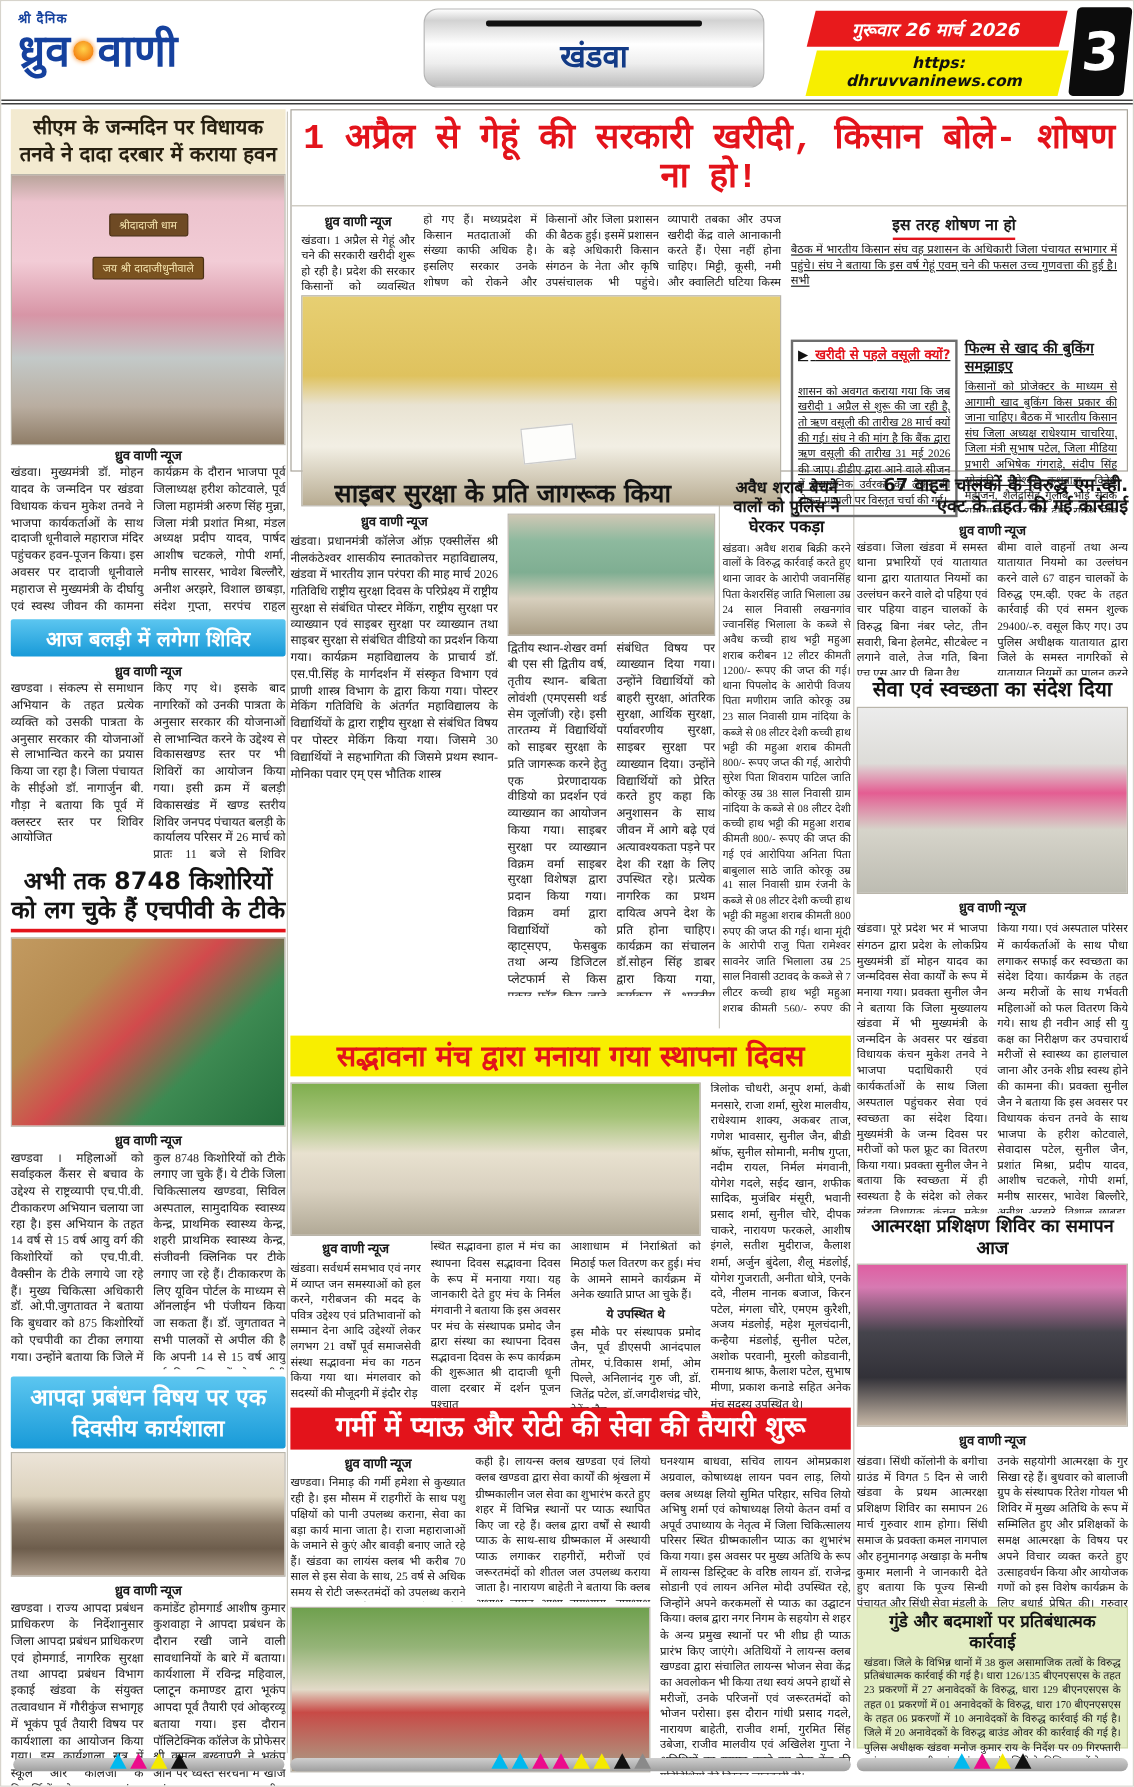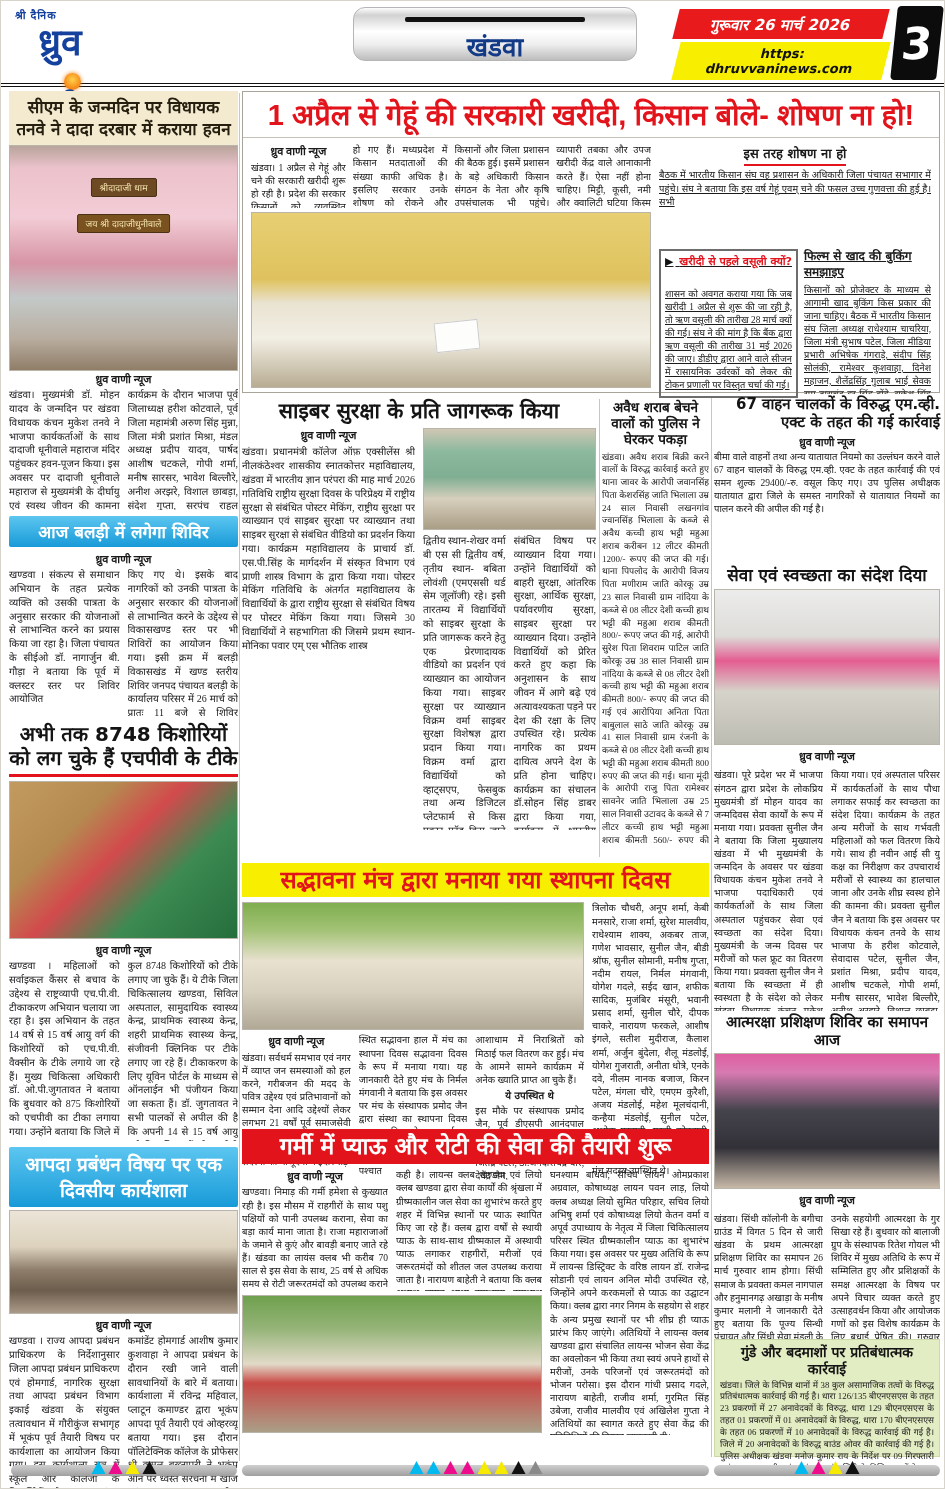--- a/index.html
+++ b/index.html
@@ -6,23 +6,23 @@
   html,body { background:#e8e8e4; }
   .page {
     position:relative; width:945px; height:1489px; margin:0 auto;
     background:#ffffff; border:1px solid #d7d4cc; overflow:hidden;
     font-family:"Liberation Serif","DejaVu Serif",serif; color:#1a1a1a;
   }
   
   .masthead { position:absolute; left:0; top:0; width:945px; height:86px; background:#fff; border-bottom:4px double #111; }
   .brand { position:absolute; left:14px; top:6px; color:#15419e; }
   .brand-small { font-size:11px; font-weight:bold; letter-spacing:1px; }
-  .brand-main { display:flex; align-items:flex-end; gap:2px; font-size:37px; font-weight:bold; line-height:1; margin-top:2px; font-family:"DejaVu Sans",sans-serif;flex-direction:column; }
+  .brand-main { display:flex; align-items:flex-start; gap:2px; font-size:37px; font-weight:bold; line-height:1; margin-top:2px; font-family:"DejaVu Sans",sans-serif; }
   .sun { width:17px; height:17px; border-radius:50%; background:radial-gradient(circle at 50% 40%, #ffd24a, #f58414 70%); display:inline-block; margin:10px 1px 0; box-shadow:0 0 4px #f58414; }
-  .edition-plate { position:absolute; left:352px; top:6px; width:284px; height:54px;
+  .edition-plate { position:absolute; left:352px; top:6px; width:284px; height:66px;
     background:linear-gradient(180deg,#fdfdfd 0%,#d2d2d2 14%,#ffffff 45%,#eeeeee 70%,#bdbdbd 100%);
     border-radius:12px; border:1px solid #b5b5b5; text-align:center; }
   .edition-bar { width:180px; height:5px; background:#111; margin:9px auto 6px; border-radius:2px; }
   .edition-name { font-size:26px; font-weight:bold; color:#123a86; font-family:"DejaVu Sans",sans-serif; }
   .date-wrap { position:absolute; right:60px; top:8px; width:210px; }
   .date-red { transform:skewX(-14deg); background:#e81a1c; color:#fff; font-weight:bold; font-size:15px; padding:5px 12px; text-align:center; font-family:"DejaVu Sans",sans-serif; }
   .date-yellow { transform:skewX(-14deg); background:#f7ee00; color:#111; font-weight:bold; font-size:13px; padding:4px 10px; margin-top:3px; text-align:center; font-family:"DejaVu Sans",sans-serif; }
   .page-num { position:absolute; right:6px; top:5px; width:46px; height:74px; background:#0c0c0c; color:#fff;
     font-size:44px; font-weight:bold; display:flex; align-items:center; justify-content:center;
     transform:skewX(-6deg); border-radius:4px; font-family:"DejaVu Sans",sans-serif; }
@@ -51,21 +51,21 @@
   .ph-tree { height:128px; background:linear-gradient(180deg,#7fae4e 0%,#a4c377 22%,#e8e1cf 46%,#d9d1c0 70%,#b1a996 100%); }
   .ph-hospital { height:156px; background:linear-gradient(180deg,#ececec 0%,#dddcd8 30%,#e45d92 46%,#d6d4ca 66%,#bdbcb2 100%); }
   .ph-camp { height:136px; background:linear-gradient(180deg,#df5fa2 0%,#d77ab2 14%,#45444c 42%,#323138 70%,#c8b9a8 100%); }
   .ph-pyau { height:138px; background:linear-gradient(180deg,#6fa04e 0%,#95b478 24%,#e2dac8 50%,#c84a46 64%,#aa9f88 100%); }
 
   .hpv-head { font-size:20px; border-bottom:3px solid #e3131b; padding-bottom:4px; margin-bottom:4px; }
 
   
   .main-art { position:absolute; left:241px; top:90px; width:698px; height:302px; border:1px solid #a8a49a; background:#fff; }
   .main-headline { color:#e3131b; font-size:29px; font-weight:bold; text-align:center; padding:7px 4px 5px;
-    font-family:Liberation Sans, sans-serif; border-bottom:1px solid #c5c1b6; line-height:1.15; }
+    font-family:Liberation Mono, monospace; border-bottom:1px solid #c5c1b6; line-height:1.15; }
   .main-body { display:flex; gap:8px; padding:6px 8px; }
   .intro-zone { width:400px; }
   .intro-cols { display:flex; gap:7px; height:64px; overflow:hidden; }
   .intro-cols .col { font-size:9.5px; }
   .sidebar-zone { flex:1 1 0;text-decoration:underline; }
   .shoshan-title { font-size:13px; font-weight:bold; font-family:"DejaVu Sans",sans-serif; display:inline-block;
     border-bottom:2px solid #e3131b; padding-bottom:2px; margin-bottom:3px; }
   .shoshan-text { font-size:9.5px; line-height:1.4; text-align:justify; height:76px; overflow:hidden; }
   .sidebar-row { display:flex; gap:6px; margin-top:4px; }
   .vasuli-box { flex:1 1 0; border:2px solid #6d6d6d; padding:4px; }
@@ -102,21 +102,21 @@
   .banner-yellow { background:#f8ee00; color:#e3131b; font-weight:bold; font-size:24px; text-align:center;
     padding:4px 2px; font-family:"DejaVu Sans",sans-serif; line-height:1.1; }
   .sad-body { display:flex; gap:8px; margin-top:5px; }
   .sad-left { width:342px; }
   .sad-cols { display:flex; gap:8px; margin-top:4px; }
   .sad-cols .col { height:146px; font-size:9.5px; }
   .sad-names { flex:1 1 0; font-size:9.5px; line-height:1.38; text-align:justify; height:272px; overflow:hidden; }
   .upasthit { font-weight:bold; text-align:center; font-size:10px; margin:2px 0; font-family:"DejaVu Sans",sans-serif; }
 
   
-  .pyau { position:absolute; left:241px; top:1128px; width:467px; height:314px; }
+  .pyau { position:absolute; left:241px; top:1172px; width:467px; height:314px; }
   .banner-red { background:#e3131b; color:#fff; font-weight:bold; font-size:23px; text-align:center;
     padding:5px 2px; font-family:"DejaVu Sans",sans-serif; line-height:1.1; }
   .pyau-body { display:flex; gap:8px; margin-top:5px; }
   .pyau-left { width:300px; }
   .pyau-cols { display:flex; gap:8px; }
   .pyau-cols .col { height:122px; font-size:9.5px; }
   .pyau-left .photo { margin-top:4px; }
   .pyau-c3 { flex:1 1 0; font-size:9.5px; line-height:1.38; text-align:justify; height:266px; overflow:hidden; }
 
   
@@ -278,20 +278,21 @@
 
   <div class="liquor">
     <div class="headline-black liquor-headline">अवैध शराब बेचने वालों को पुलिस ने घेरकर पकड़ा</div>
     <div class="liquor-text">खंडवा। अवैध शराब बिक्री करने वालों के विरुद्ध कार्रवाई करते हुए थाना जावर के आरोपी जवानसिंह पिता केशरसिंह जाति भिलाला उम्र 24 साल निवासी लखनगांव ज्वानसिंह भिलाला के कब्जे से अवैध कच्ची हाथ भट्टी महुआ शराब करीबन 12 लीटर कीमती 1200/- रूपए की जप्त की गई। थाना पिपलोद के आरोपी विजय पिता मणीराम जाति कोरकू उम्र 23 साल निवासी ग्राम नांदिया के कब्जे से 08 लीटर देशी कच्ची हाथ भट्टी की महुआ शराब कीमती 800/- रूपए जप्त की गई, आरोपी सुरेश पिता शिवराम पाटिल जाति कोरकू उम्र 38 साल निवासी ग्राम नांदिया के कब्जे से 08 लीटर देशी कच्ची हाथ भट्टी की महुआ शराब कीमती 800/- रूपए की जप्त की गई एवं आरोपिया अनिता पिता बाबुलाल साठे जाति कोरकू उम्र 41 साल निवासी ग्राम रंजनी के कब्जे से 08 लीटर देशी कच्ची हाथ भट्टी की महुआ शराब कीमती 800 रुपए की जप्त की गई। थाना मूंदी के आरोपी राजु पिता रामेश्वर सावनेर जाति भिलाला उम्र 25 साल निवासी उटावद के कब्जे से 7 लीटर कच्ची हाथ भट्टी महुआ शराब कीमती 560/- रुपए की जप्त की गई। उपरोक्त सभी आरोपियों के विरुद्ध धारा 34(1) आबकारी एक्ट के तहत कार्रवाई की गई है।</div>
   </div>
 
   <div class="mv">
     <div class="headline-black mv-headline">67 वाहन चालकों के विरुद्ध एम.व्ही. एक्ट के तहत की गई कार्रवाई</div>
     <div class="byline">ध्रुव वाणी न्यूज</div>
     <div class="cols">
+      <div class="col">खंडवा। जिला खंडवा में समस्त थाना प्रभारियों एवं यातायात थाना द्वारा यातायात नियमों का उल्लंघन करने वाले दो पहिया एवं चार पहिया वाहन चालकों के विरुद्ध बिना नंबर प्लेट, तीन सवारी, बिना हेलमेट, सीटबेल्ट न लगाने वाले, तेज गति, बिना एच.एस.आर.पी, बिना वैध</div>
       <div class="col">बीमा वाले वाहनों तथा अन्य यातायात नियमो का उल्लंघन करने वाले 67 वाहन चालकों के विरुद्ध एम.व्ही. एक्ट के तहत कार्रवाई की एवं समन शुल्क 29400/-रु. वसूल किए गए। उप पुलिस अधीक्षक यातायात द्वारा जिले के समस्त नागरिकों से यातायात नियमों का पालन करने की अपील की गई है।</div>
     </div>
   </div>
 
   <div class="seva">
     <div class="headline-black seva-headline">सेवा एवं स्वच्छता का संदेश दिया</div>
     <div class="photo ph-hospital"></div>
     <div class="byline" style="margin-top:3px;">ध्रुव वाणी न्यूज</div>
     <div class="cols">
       <div class="col">खंडवा। पूरे प्रदेश भर में भाजपा संगठन द्वारा प्रदेश के लोकप्रिय मुख्यमंत्री डॉ मोहन यादव का जन्मदिवस सेवा कार्यों के रूप में मनाया गया। प्रवक्ता सुनील जैन ने बताया कि जिला मुख्यालय खंडवा में भी मुख्यमंत्री के जन्मदिन के अवसर पर खंडवा विधायक कंचन मुकेश तनवे ने भाजपा पदाधिकारी एवं कार्यकर्ताओं के साथ जिला अस्पताल पहुंचकर सेवा एवं स्वच्छता का संदेश दिया। मुख्यमंत्री के जन्म दिवस पर मरीजों को फल फ्रूट का वितरण किया गया। प्रवक्ता सुनील जैन ने बताया कि स्वच्छता में ही स्वस्थता है के संदेश को लेकर खंडवा विधायक कंचन मुकेश तनवे ने इस दौरान प्रधानमंत्री नरेंद्र मोदी के स्वच्छता संकल्प को जन-जन तक पहुंचाने का प्रयास</div>

